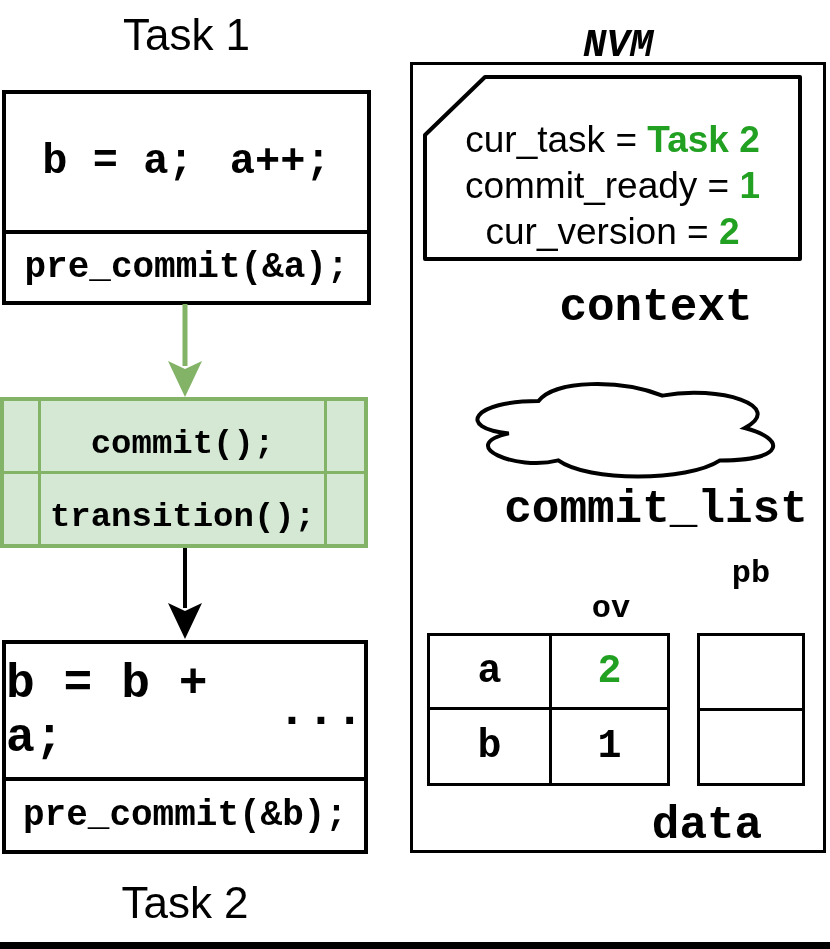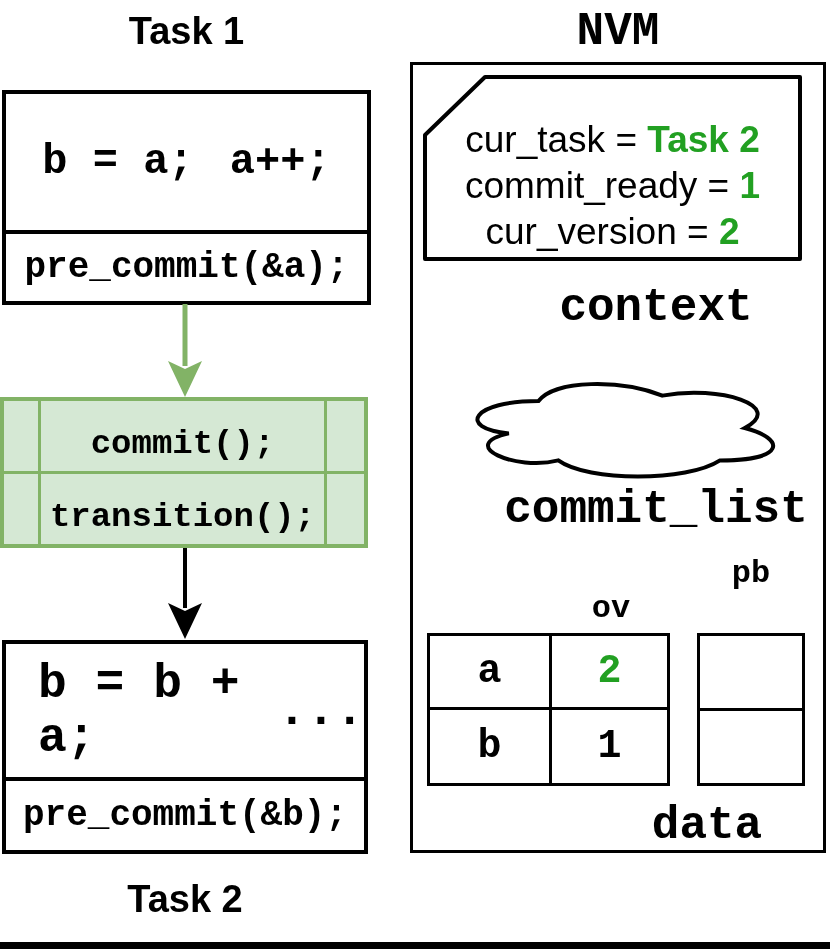--- a/index.html
+++ b/index.html
@@ -8,50 +8,50 @@
     width:830px;height:949px;
     background:#ffffff;
     overflow:hidden;
     font-family:"Liberation Sans", sans-serif;
   }
   .abs{position:absolute;}
   .mono-b{font-family:"Liberation Mono","DejaVu Sans Mono",monospace;font-weight:bold;}
   .center{text-align:center;}
 
   
-  .task-title{font-size:38px;font-weight:bold;color:#000;}
+  .task-title{font-size:44px;font-weight:normal;color:#000;}
   #task1-title{left:2px;top:10px;width:369px;}
   #task2-title{left:2px;top:878px;width:366px;}
 
   .code-box{box-sizing:border-box;border:4px solid #000;background:#fff;
             display:flex;flex-direction:column;}
   #box1{left:2px;top:90px;width:369px;height:215px;}
   #box2{left:2px;top:640px;width:366px;height:214px;}
   .code-area{display:flex;flex-direction:row;justify-content:space-evenly;
              align-items:center;color:#000;}
   #box1 .code-area{height:136px;font-size:42px;}
-  #box2 .code-area{height:133px;font-size:48px;padding-left:32px;}
+  #box2 .code-area{height:133px;font-size:48px;}
   .code-footer{border-top:4px solid #000;flex:1;display:flex;align-items:center;
                justify-content:center;font-size:36px;color:#000;}
 
   
   #commit-block{
     left:0px;top:397px;width:368px;height:151px;
     box-sizing:border-box;border:4px solid #82b366;background:#d5e8d4;
     display:flex;flex-direction:column;
   }
   .commit-row{flex:1;display:flex;align-items:center;justify-content:center;
               font-size:34px;color:#000;padding:15px 40px 0 37px;}
   .commit-row.first{border-bottom:3px solid #82b366;}
   .vline{position:absolute;top:0;bottom:0;width:3px;background:#82b366;}
   #vline-left{left:34px;}
   #vline-right{right:37px;}
 
   
-  #nvm-title{left:410px;top:6px;width:416px;font-size:46px;}
+  #nvm-title{left:410px;top:24px;width:416px;font-size:39px;font-style:italic;}
   #nvm-box{left:410px;top:62px;width:416px;height:791px;
            box-sizing:border-box;border:3px solid #000;background:#fff;}
 
   #note-shape{left:423px;top:75px;}
   #note-text{left:425px;top:117px;width:375px;font-size:37px;line-height:46px;
              color:#000;}
   #note-text .val{font-weight:bold;color:#22a022;}
 
   .nvm-label{font-size:46px;color:#000;padding-left:38px;}
   #context-label{left:410px;top:282px;width:416px;}

